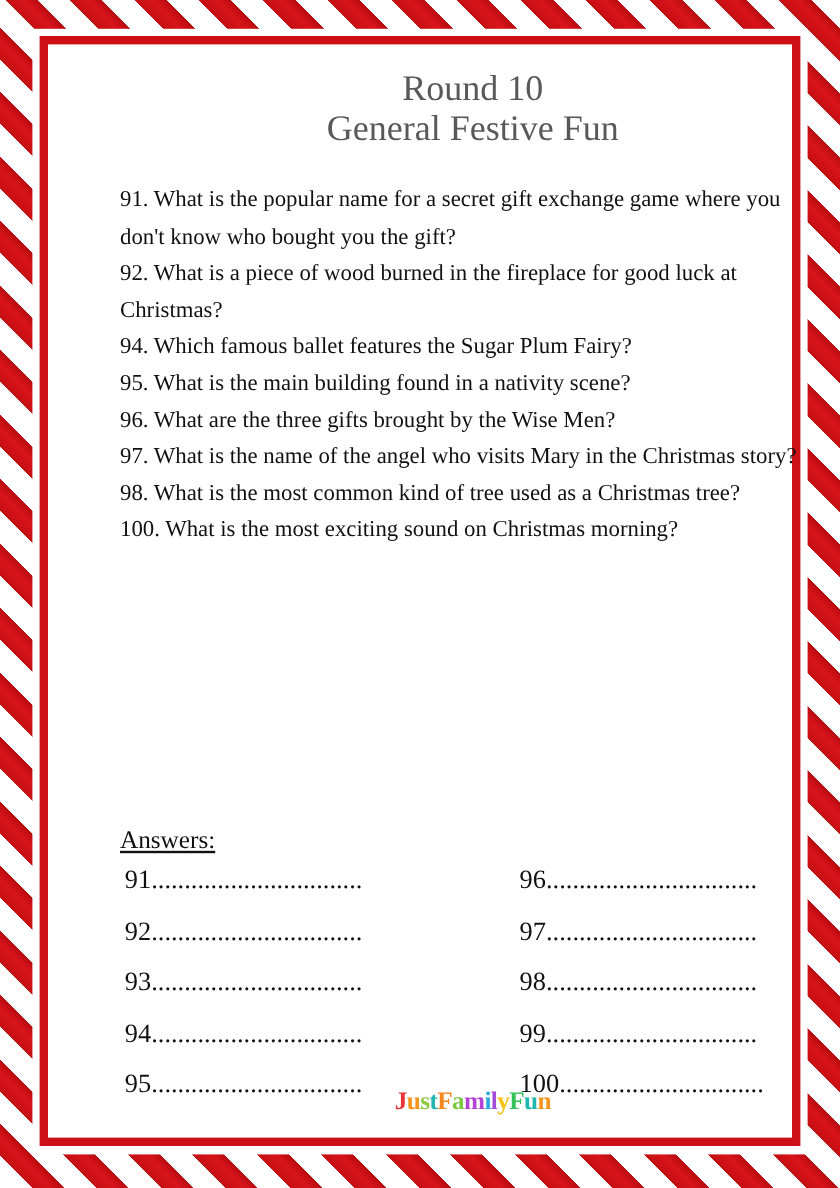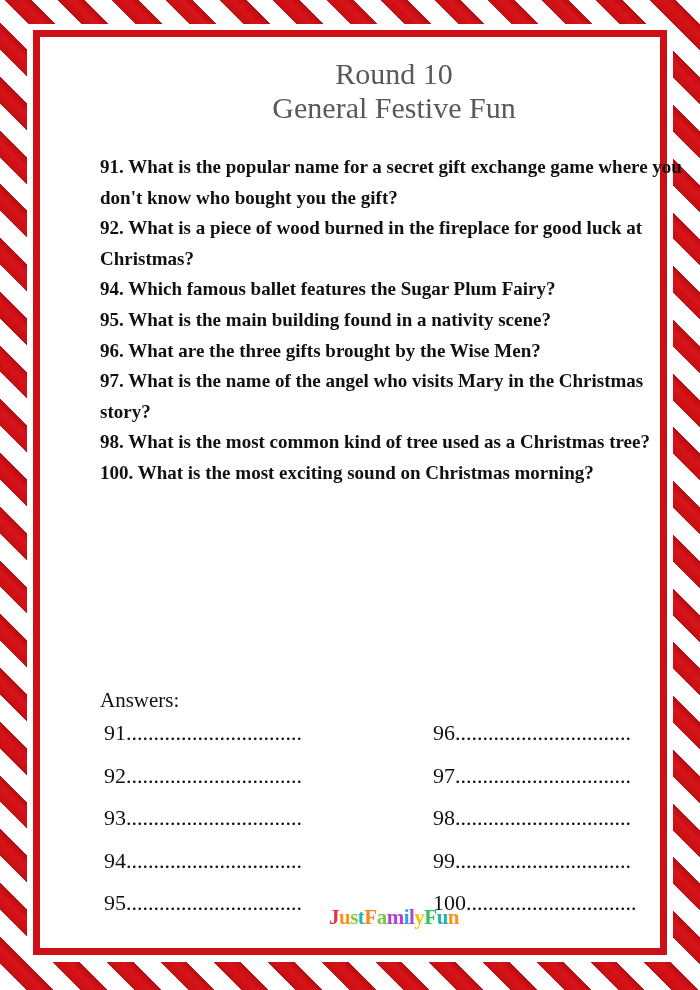--- a/index.html
+++ b/index.html
@@ -21,25 +21,25 @@
     border: 7px solid #cc1016;
     background: #ffffff;
   }
   .content { position: absolute; left: 0; top: 0; width: 100%; height: 100%; margin-left: 44px; }
   .title {
     text-align: center; color: #595959; font-size: 30px; line-height: 34px;
     margin-top: 20px;
   }
   .questions {
     position: absolute; left: 16px; top: 115px; width: 590px;
-    font-size: 19px; line-height: 30.6px; color: #111111; font-weight: bold;
+    font-size: 19px; line-height: 30.6px; color: #111111;
   }
   .q { margin: 0; }
   .answers-label {
-    position: absolute; left: 16px; top: 651px; font-size: 21px; color: #111;
+    position: absolute; left: 16px; top: 651px; font-size: 21px; color: #111; text-decoration: underline;
   }
   .ans-col { position: absolute; top: 683px; }
   .ans-col.left { left: 20px; }
   .ans-col.right { left: 349px; }
   .ans-row { height: 42.5px; font-size: 22px; color: #111; white-space: nowrap; }
   .logo {
     position: absolute; left: 0; width: 100%; top: 868px; text-align: center;
     font-family: Liberation Serif, serif; font-weight: bold; font-size: 21px;
     letter-spacing: -0.5px;
   }

